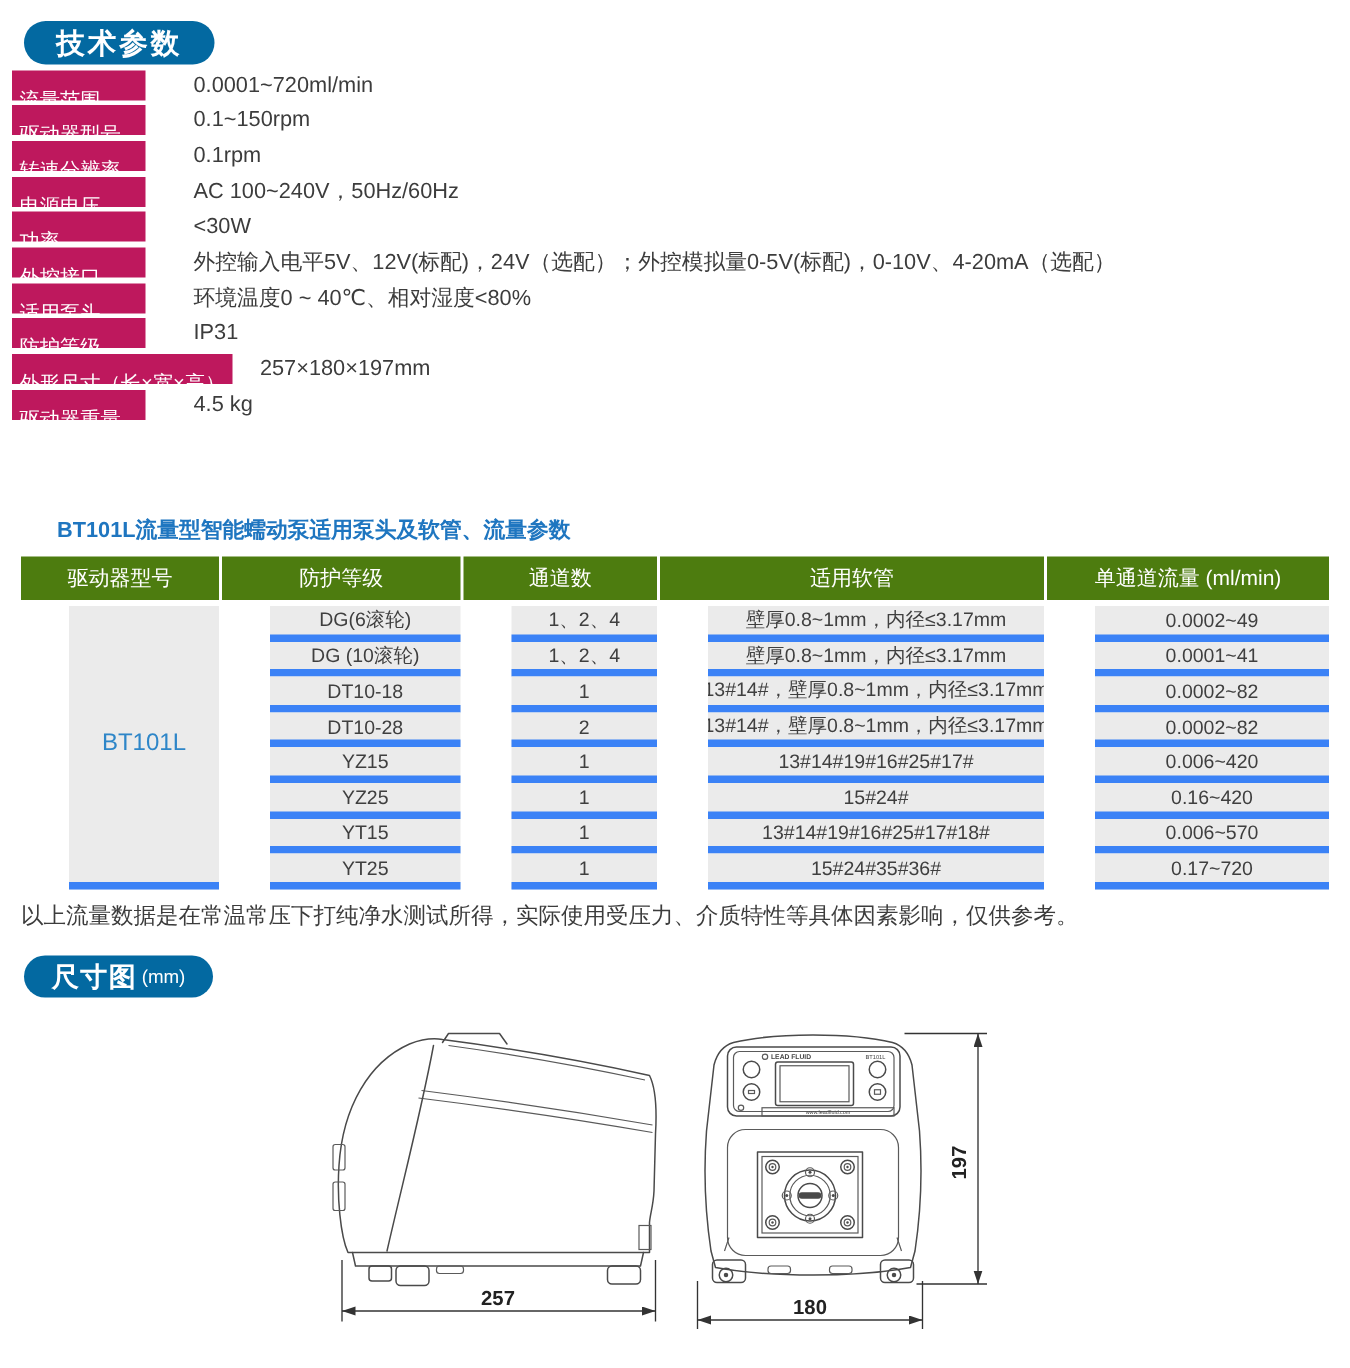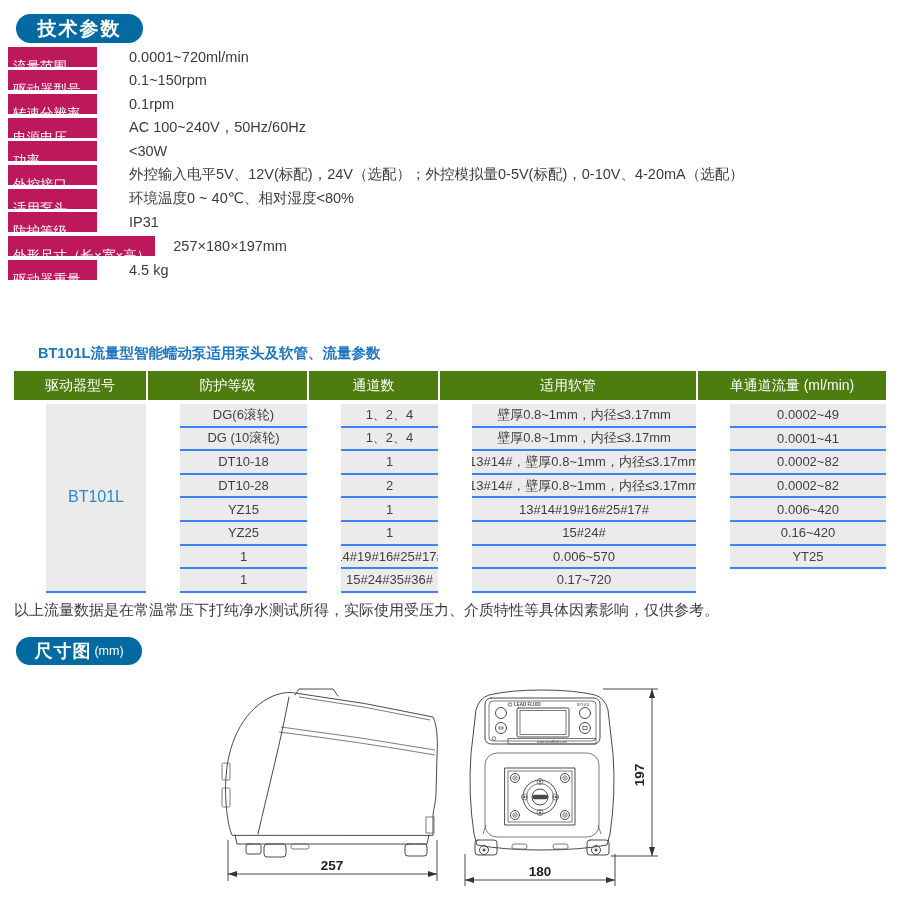--- a/index.html
+++ b/index.html
@@ -30,21 +30,21 @@
   .spec-table{position:absolute;left:14px;top:371px;width:872px;}
   .table-head,.table-body{
     display:grid;grid-template-columns:132px 159px 129px 256px 188px;column-gap:2px;
   }
   .th{
     background:#4d7c0f;color:#fff;font-size:14px;height:29px;
     display:flex;align-items:center;justify-content:center;white-space:nowrap;
   }
   .table-body{margin-top:4px;grid-auto-rows:23.6px;}
   .td{
-    background:#ebebeb;border-bottom:2px solid #3b82f6;box-sizing:border-box;
+    background:#ebebeb;border-bottom:5px solid #3b82f6;box-sizing:border-box;
     display:flex;align-items:center;justify-content:center;
     font-size:13px;color:#3f3f3f;white-space:nowrap;overflow:hidden;margin-left:32px;
   }
   .td.model{grid-column:1;grid-row:1 / span 8;color:#2e86c8;font-size:16px;}
 
   .note{position:absolute;left:14px;top:601px;font-size:15px;color:#3c3c3c;white-space:nowrap;}
 
   .diagram{position:absolute;}
   #side-view{left:215px;top:682px;}
   #front-view{left:455px;top:682px;}
@@ -140,20 +140,21 @@
     <div class="td">YZ15</div>
     <div class="td">1</div>
     <div class="td">13#14#19#16#25#17#</div>
     <div class="td">0.006~420</div>
 
     <div class="td">YZ25</div>
     <div class="td">1</div>
     <div class="td">15#24#</div>
     <div class="td">0.16~420</div>
 
+    <div class="td">YT15</div>
     <div class="td">1</div>
     <div class="td">13#14#19#16#25#17#18#</div>
     <div class="td">0.006~570</div>
 
     <div class="td">YT25</div>
     <div class="td">1</div>
     <div class="td">15#24#35#36#</div>
     <div class="td">0.17~720</div>
   </div>
 </div>

